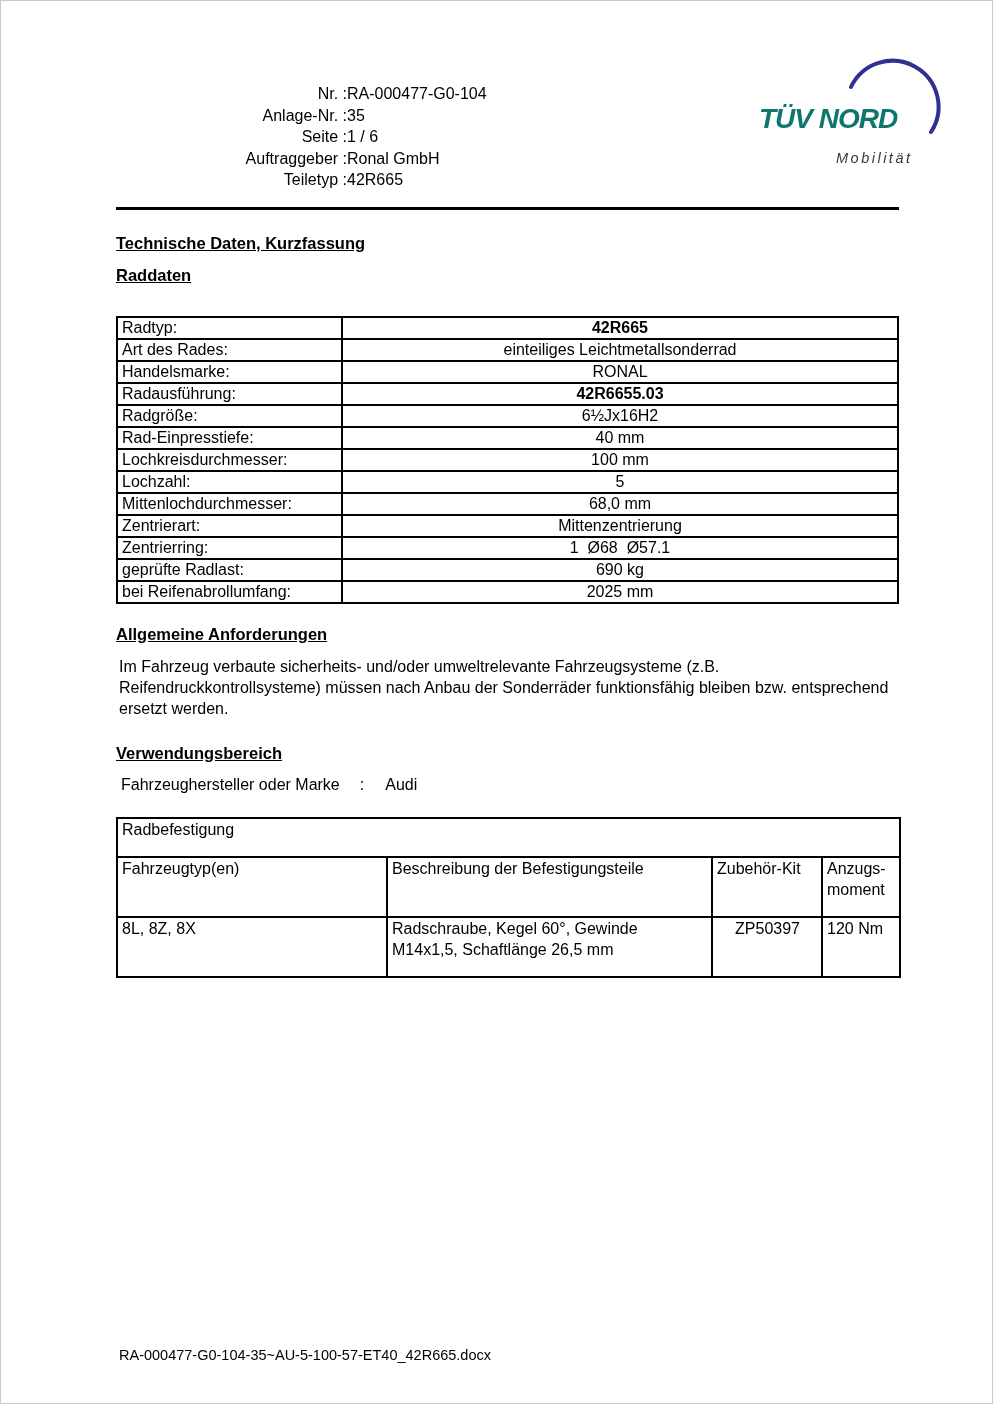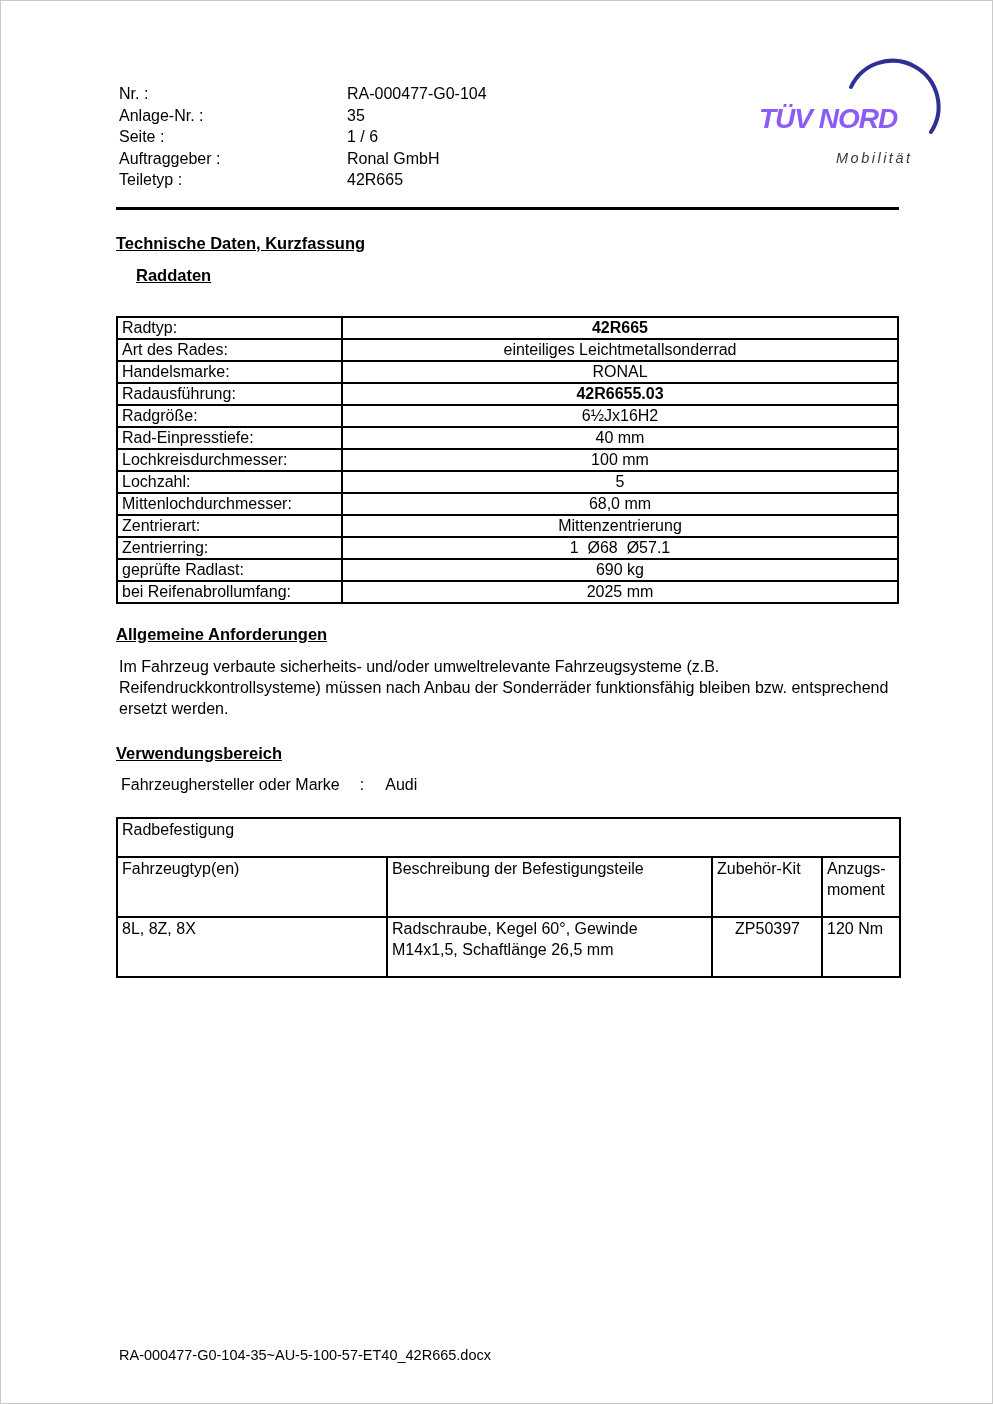--- a/index.html
+++ b/index.html
@@ -6,28 +6,28 @@
   .page {
     position:relative; width:993px; height:1404px; margin:0 auto;
     background:#ffffff; border:1px solid #c9c9c9; box-sizing:border-box;
     font-family:"Liberation Sans", sans-serif; color:#000; overflow:hidden;
   }
   .content { position:absolute; left:115px; top:82px; width:783px; }
 
   
   .hdr-title { font-size:16px; line-height:21.5px; padding-left:3px; }
   .hdr-row   { display:flex; font-size:16px; line-height:21.5px; padding-left:3px; }
-  .hdr-label { width:228px; flex:none; }
+  .hdr-label { width:228px; flex:none;text-align:right; }
 
   .rule { margin-top:16px; height:3px; background:#000; }
 
   h2.sec { font-size:16.5px; font-weight:bold; text-decoration:underline;
            margin:0; line-height:19px; }
   #h-tech { margin-top:24px; }
-  #h-rad  { margin-top:13px;margin-left:20px; }
+  #h-rad  { margin-top:13px; }
   #h-allg { margin-top:21px; }
   #h-verw { margin-top:25px; }
 
   
   table.rd { border-collapse:collapse; margin-top:31px; width:100%;
              table-layout:fixed; }
   .rd td { border:2px solid #000; font-size:16px; height:17px;
            box-sizing:border-box; vertical-align:middle; }
   .rd td.lbl { padding:0 2px 0 4px; width:225px; }
   .rd td.val { text-align:center; white-space:pre-wrap; }
@@ -61,21 +61,21 @@
              font-style:italic; letter-spacing:2.5px;text-align:right; }
 </style>
 </head>
 <body>
 
 <div class="page">
 
   <svg class="logo-arc" width="102" height="92" viewBox="0 0 102 92">
     <path d="M 7 36 A 46 46 0 1 1 87 81" fill="none" stroke="#2e3192" stroke-width="4" stroke-linecap="round"></path>
   </svg>
-  <div class="brand" style="color: #8b5cf6;">TÜV NORD</div>
+  <div class="brand" style="color: #0f766e;">TÜV NORD</div>
   <div class="tagline" style="color: rgb(58, 58, 58);">Mobilität</div>
 
   <div class="content">
 
     <div id="hdr-fields">
         <div class="hdr-row">
           <span class="hdr-label">Nr. :</span>
           <span class="hdr-value">RA-000477-G0-104</span>
         </div>
         <div class="hdr-row">

